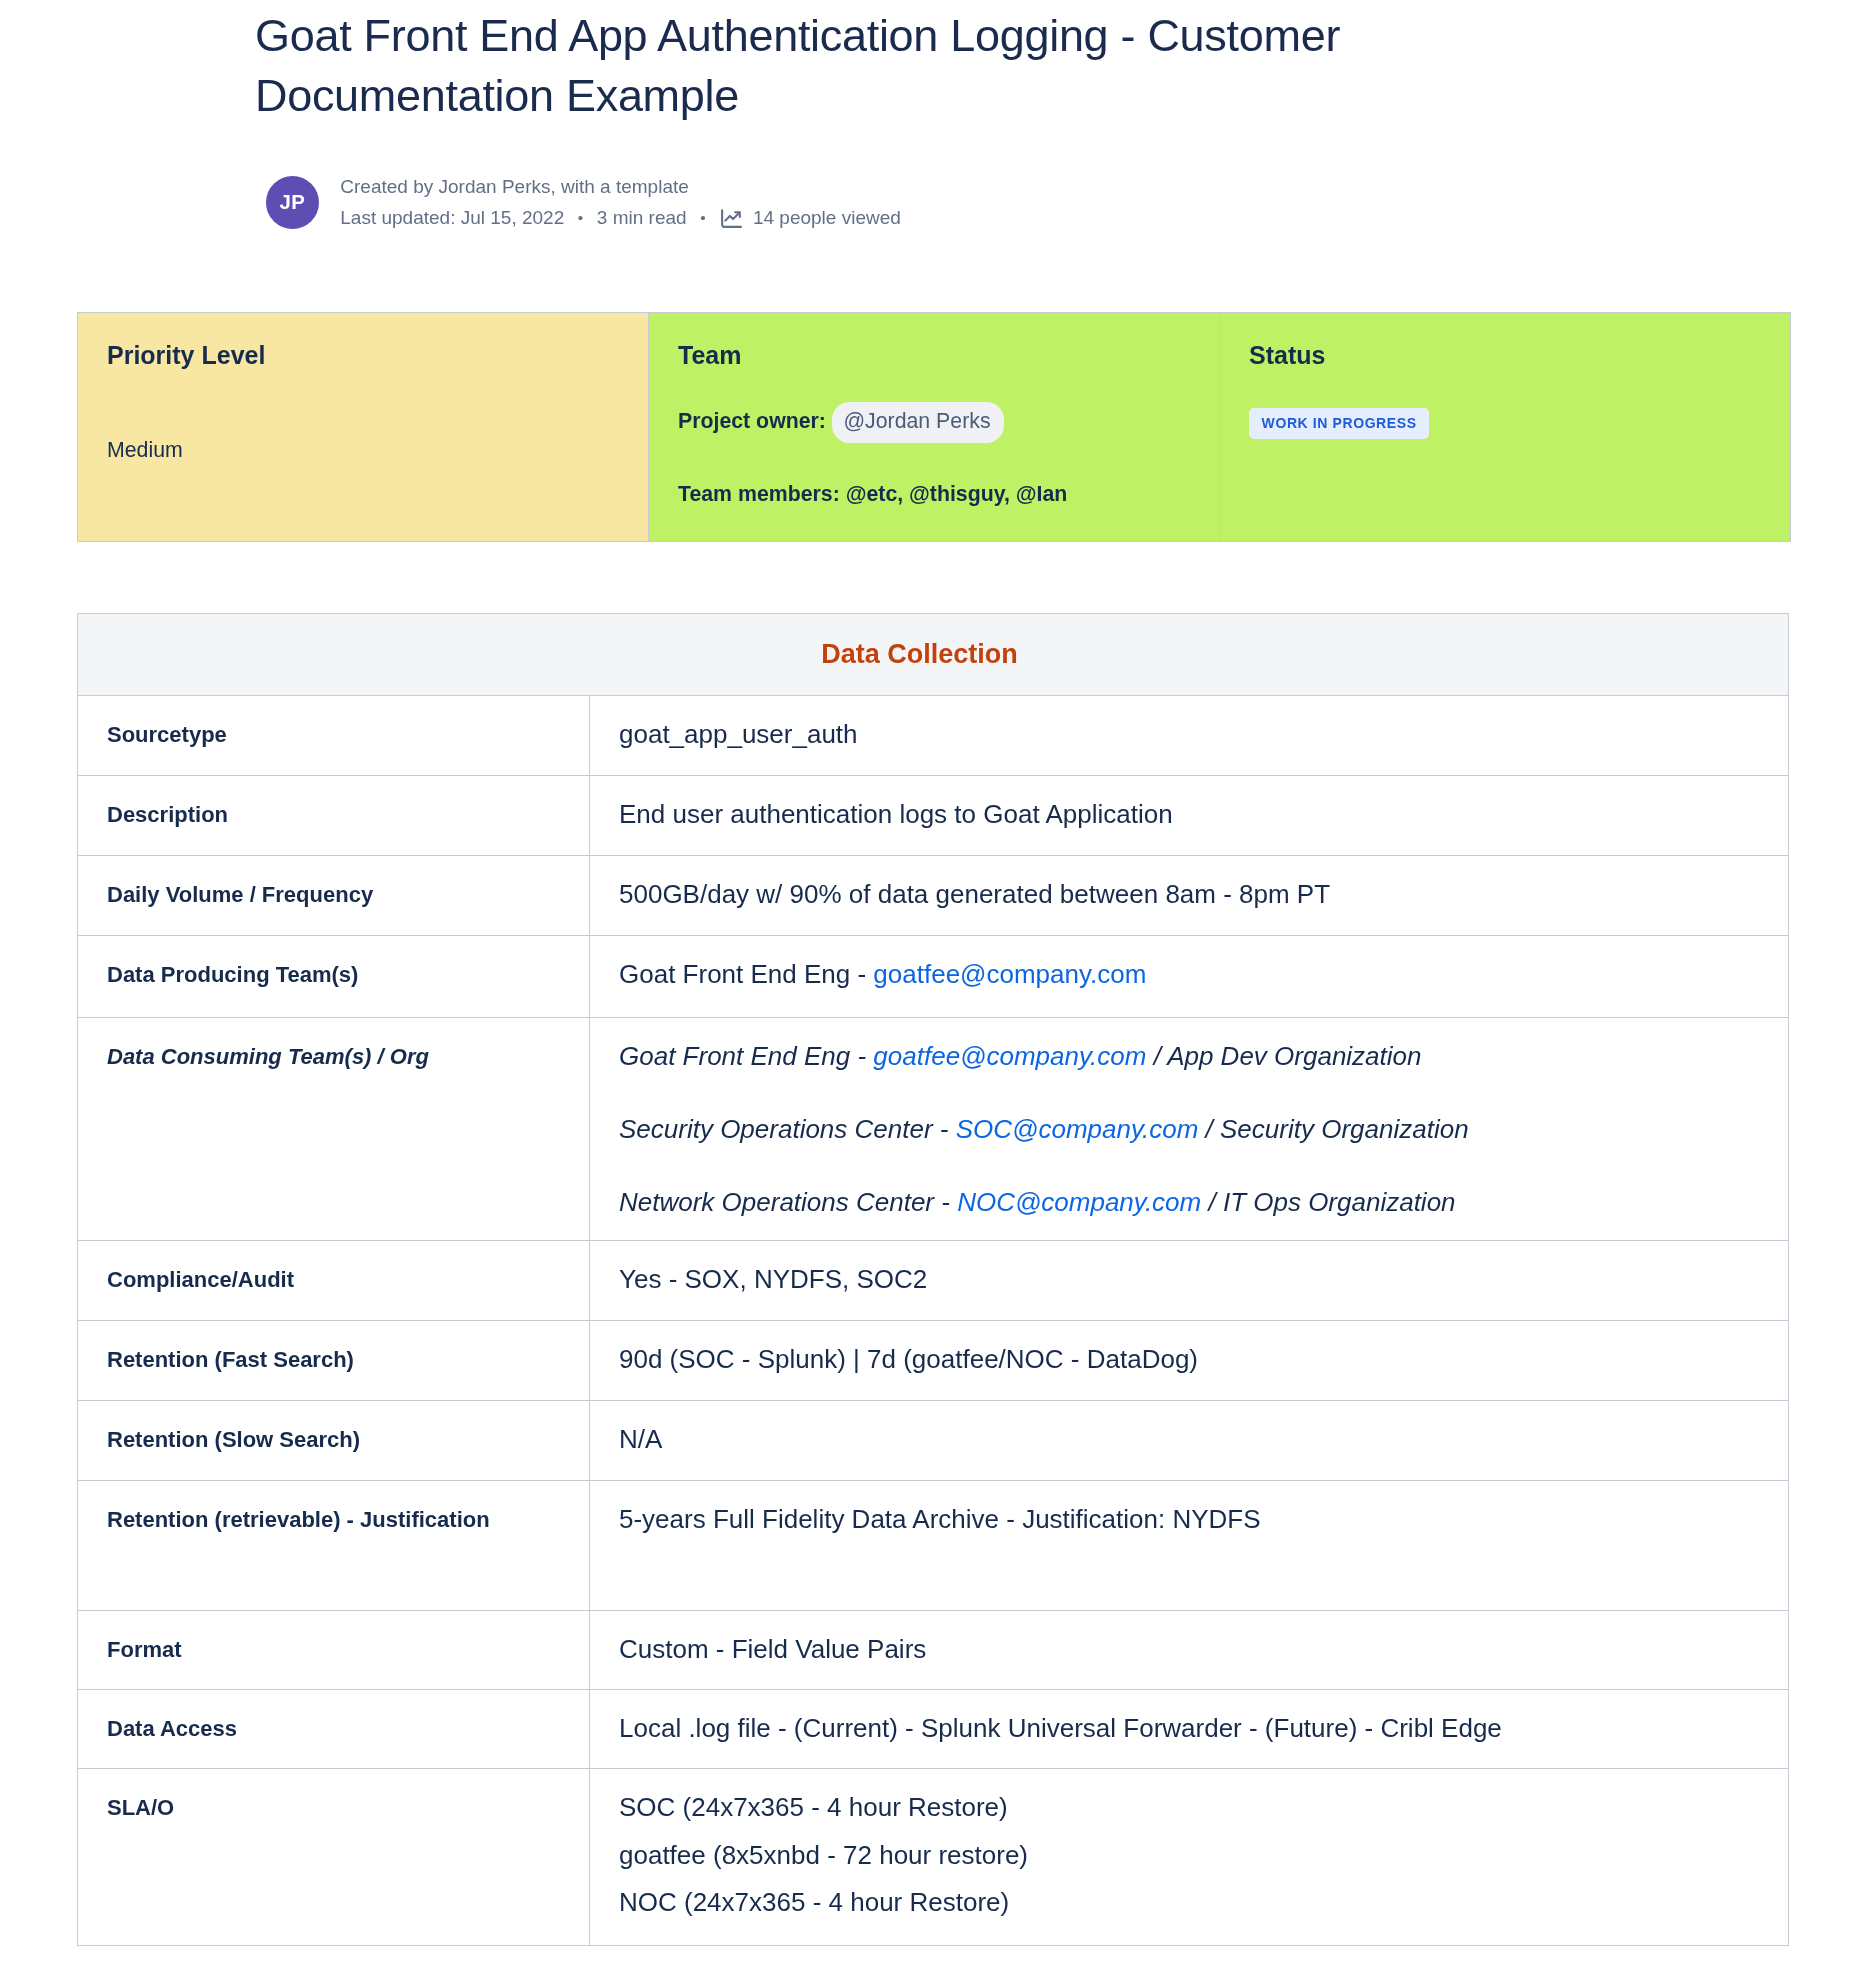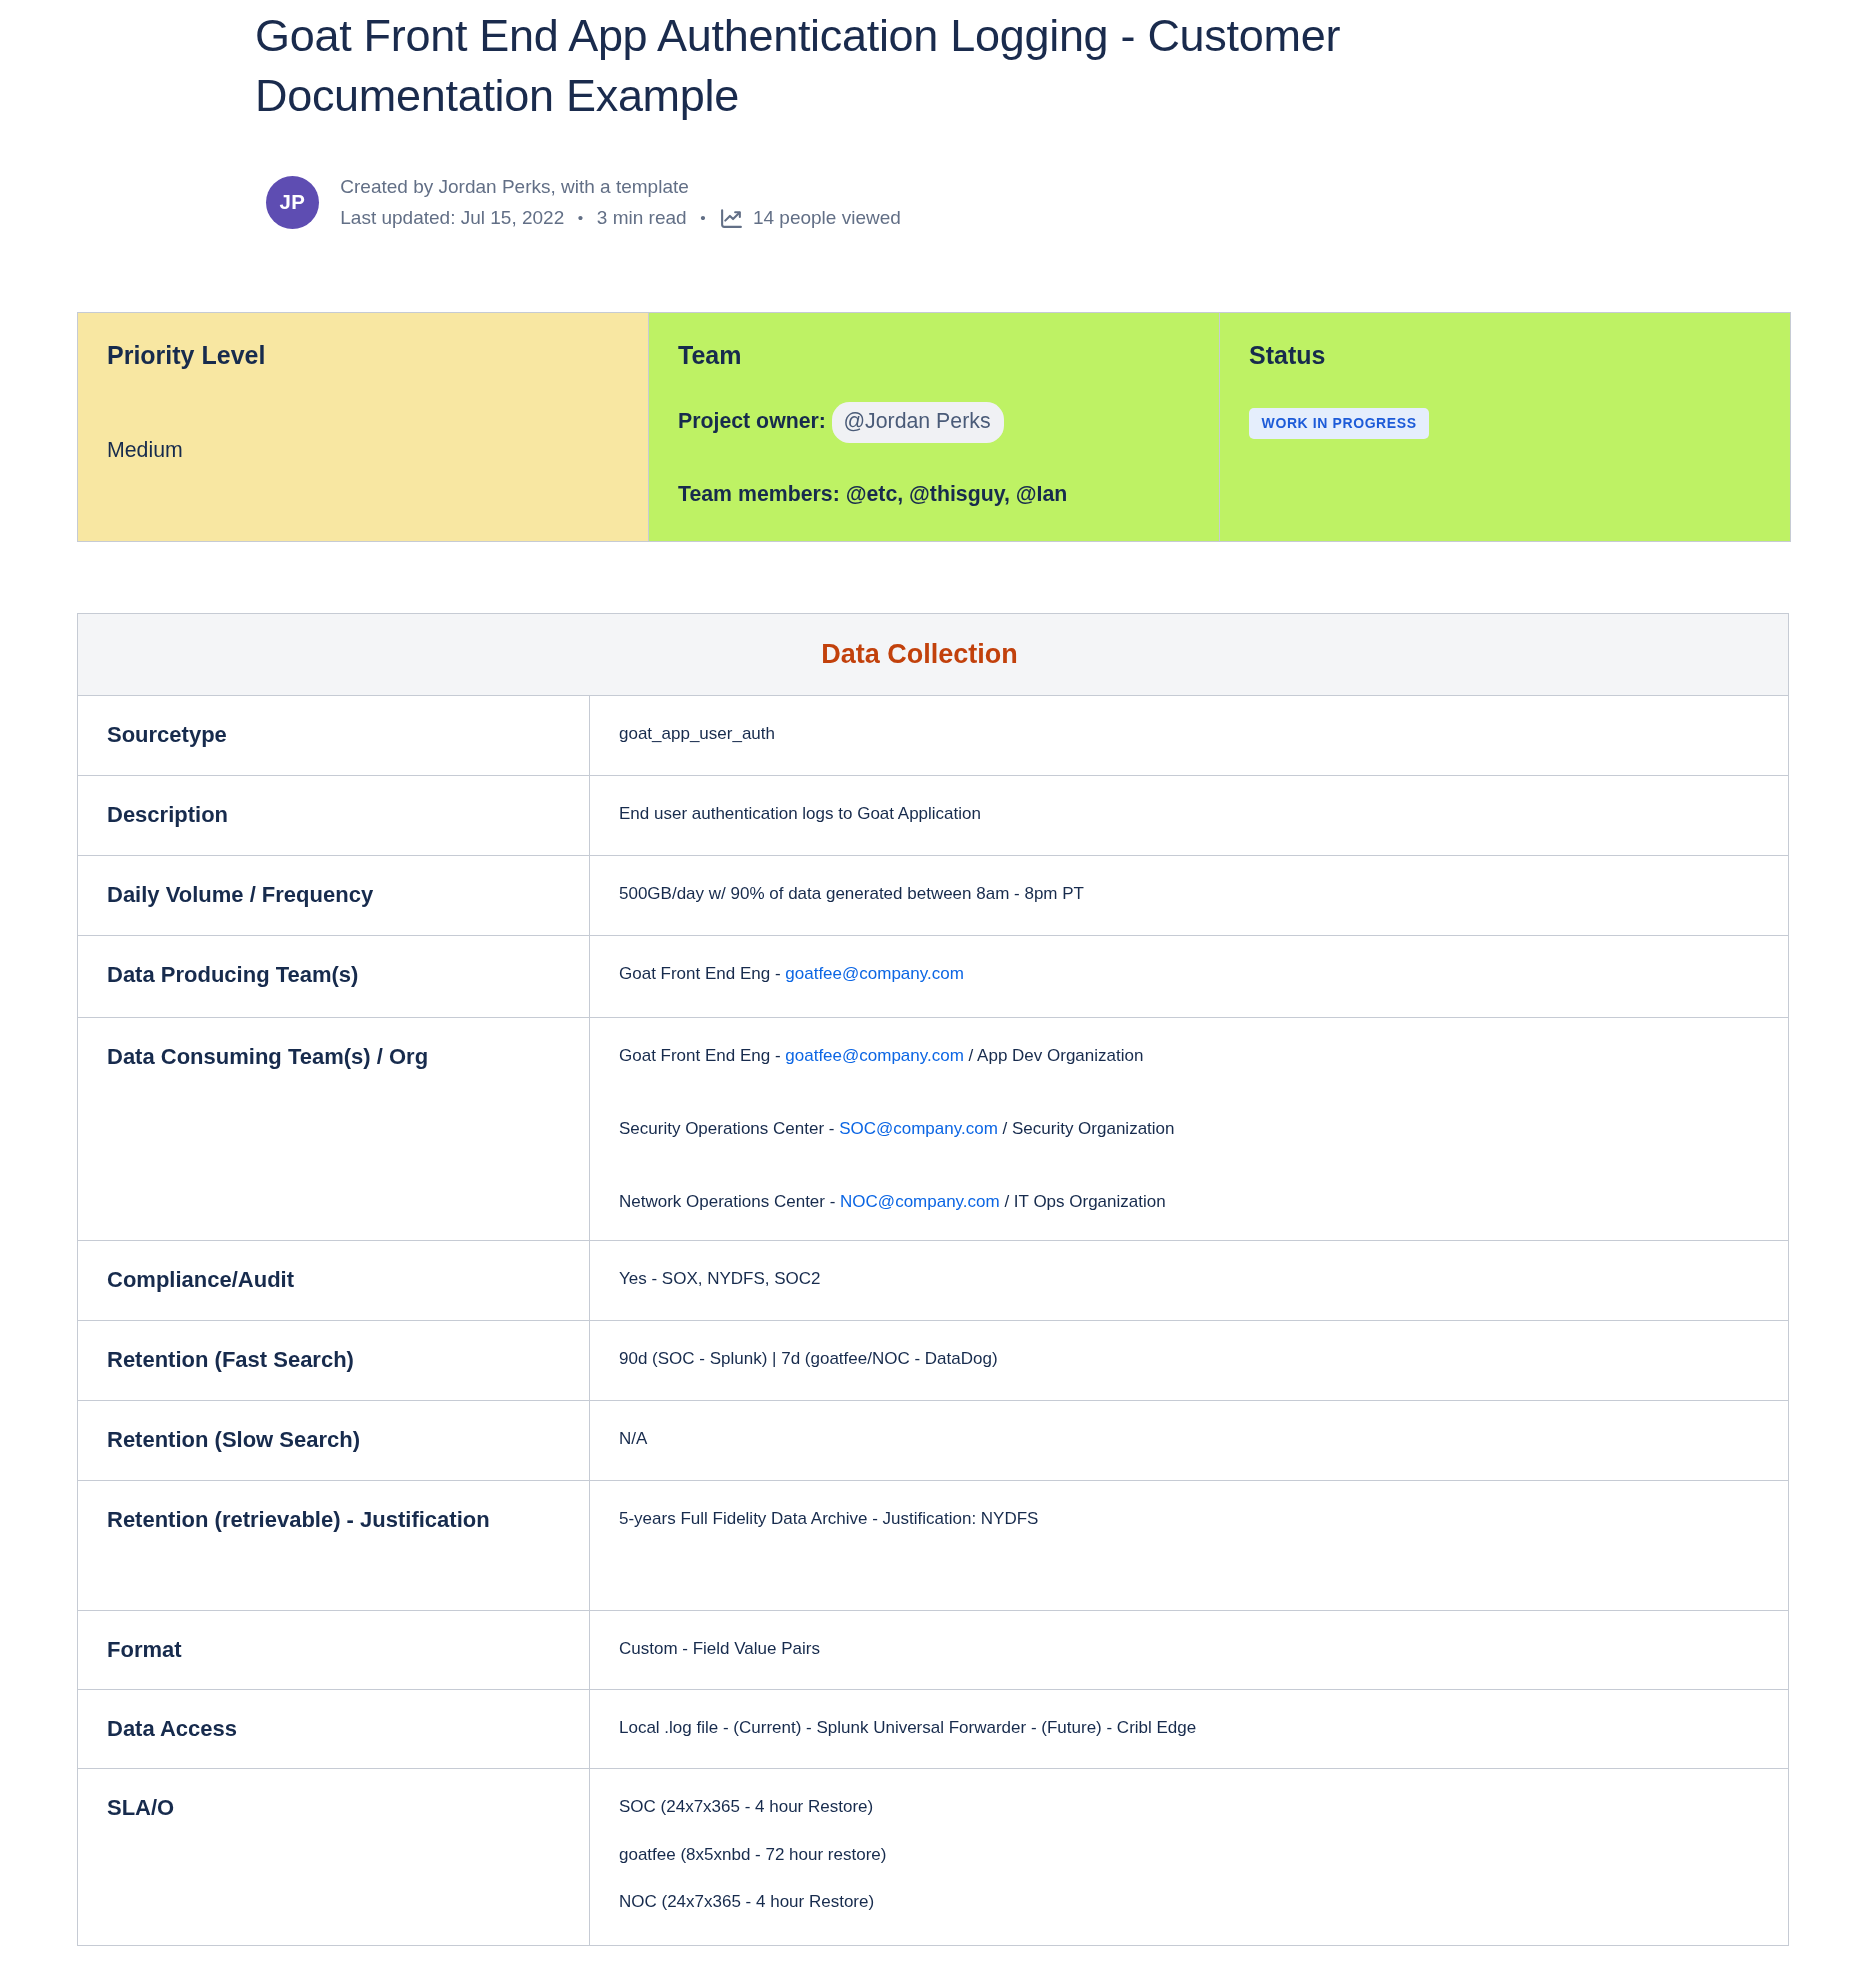--- a/index.html
+++ b/index.html
@@ -21,21 +21,21 @@
     cursor:pointer; }
   .byline-text { font-size:19px; line-height:31px; color:#626F86; }
   .byline-row2 { display:flex; align-items:flex-start; gap:9.7px; }
   .sep-dot { font-size:15.5px; color:#626F86; padding:0 3.9px; }
   .views { display:flex; align-items:center; gap:8.7px; }
   .views svg { display:block; }
 
   
   table { border-collapse:collapse; table-layout:fixed; }
   td, th { border:1.9px solid #C6CBD4; vertical-align:top; text-align:left; }
-  .cell-text { font-size:17px; line-height:32px; color:#172B4D; }
+  .cell-text { font-size:26px; line-height:32px; color:#172B4D; }
   .b { font-weight:700; }
   a.link { color:#0C66E4; text-decoration:none; cursor:pointer; }
 
   
   .info-table { position:absolute; left:77px; top:312px; width:1712px; }
   .info-table td { width:571px; height:229px; padding:25px 29px; background:#bef264; }
   .info-table td.yellow { background:#F8E7A2; }
   .cell-header { font-size:25px; line-height:35px; font-weight:700; color:#172B4D; }
   .info-value { margin-top:61px; font-size:21.3px; line-height:32px; }
   .owner-line { margin-top:29px; font-size:21.3px; line-height:35px; }
@@ -52,21 +52,21 @@
   .dc-table .col-label { width:512px; }
   .dc-table .col-value { width:1199px; }
   .dc-header td { background:#F4F5F7; height:82px; text-align:center;
     vertical-align:middle; font-size:27px; font-weight:700; color:#c2410c;
     padding:0; }
   .dc-table td { padding:22px 56px 22px 29px; }
   .dc-table td.val { padding:22px 29px 22px 29px; }
   .label-cell { font-size:22px; line-height:33px; font-weight:700; }
   .r82  { height:80px; }
   .r84  { height:82px; }
-  .r224 { height:217px; }
+  .r224 { height:217px;font-style:italic; }
   .r134 { height:130px; }
   .r81  { height:79px; }
   .r182 { height:177px; }
   .para + .para { margin-top:41px; }
   .sla-line + .sla-line { margin-top:15.5px; }
 </style>
 </head>
 <body>
 
 <div class="page">

